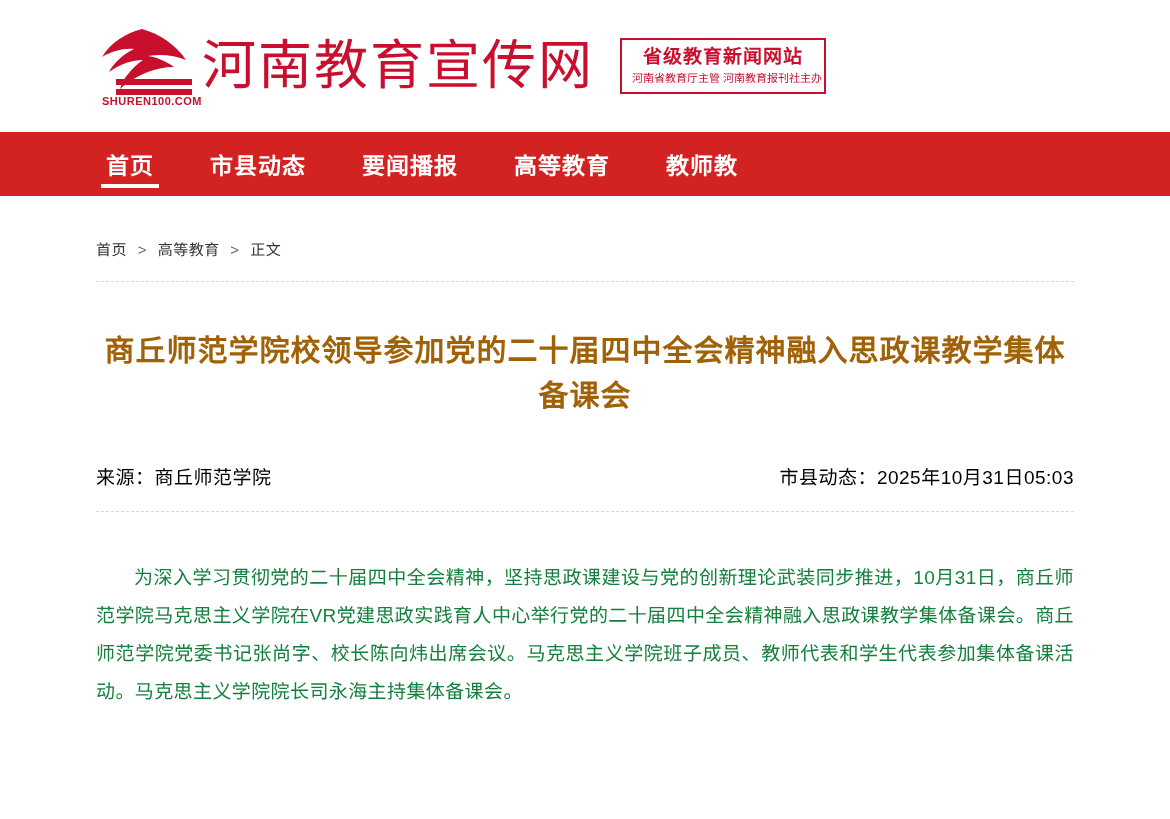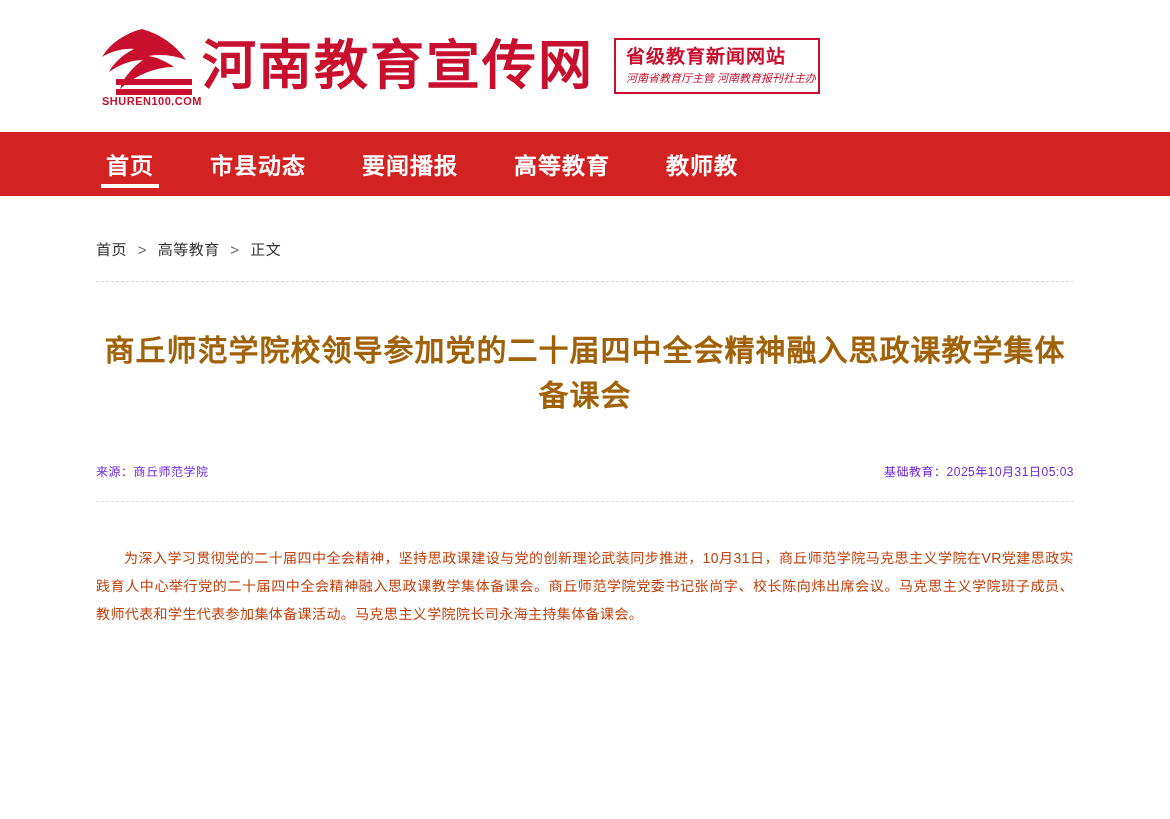--- a/index.html
+++ b/index.html
@@ -38,46 +38,46 @@
     left: 6px;
     bottom: -2px;
     font-size: 11px;
     letter-spacing: 0.5px;
     color: #c8102e;
     font-family: "Liberation Sans", sans-serif;
     font-weight: bold;
   }
   .logo-title {
     font-size: 54px;
-    font-weight: bold;
+    font-weight: normal;
     color: #c8102e;
     letter-spacing: 2px;
     line-height: 1;
     font-family: "DejaVu Sans", "Liberation Sans", sans-serif;
-    margin-right: 20px;
+    margin-right: 26px;
     white-space: nowrap;
   }
   .logo-badge {
     border: 2px solid #c8102e;
     padding: 5px 10px 6px 10px;
+    text-align: center;
     line-height: 1.25;
     color: #c8102e;
     width: 206px;
   }
   .logo-badge .badge-main {
     font-size: 19px;
     font-weight: bold;
     letter-spacing: 1px;
     white-space: nowrap;
   }
   .logo-badge .badge-sub {
     font-size: 11px;
     margin-top: 3px;
     white-space: nowrap;
-    font-style: italic;
   }
 
   
   .navbar {
     background: #d32222;
     height: 64px;
     display: flex;
     align-items: stretch;
     padding-left: 78px;
     overflow: hidden;
@@ -127,31 +127,31 @@
     text-align: center;
     line-height: 1.5;
     margin: 46px 0 0 0;
     letter-spacing: 1px;
   }
 
   .meta-row {
     display: flex;
     justify-content: space-between;
     align-items: center;
-    font-size: 12px;
-    color: #6d28d9;
+    font-size: 19px;
+    color: #000000;
     padding: 44px 0 22px 0;
     border-bottom: 1px dashed #d9d9d9;
   }
   .meta-source { letter-spacing: 0.5px; }
   .meta-time { letter-spacing: 0.5px; }
 
   .article-body {
-    font-size: 14px;
-    color: #c2410c;
+    font-size: 19px;
+    color: #15803d;
     line-height: 2.0;
     text-align: justify;
     padding-top: 28px;
     text-indent: 2em;
     letter-spacing: 0.4px;
   }
 </style>
 </head>
 <body>
 
@@ -195,19 +195,19 @@
     <span class="current">正文</span>
   </div>
 
   <h1 class="article-title">商丘师范学院校领导参加党的二十届四中全会精神融入思政课教学集体备课会</h1>
 
   <div class="meta-row">
     <div class="meta-source">
       <span>来源：</span><span>商丘师范学院</span>
     </div>
     <div class="meta-time">
-      <span>基础教育：</span><span>2025年10月31日05:03</span>
+      <span>市县动态：</span><span>2025年10月31日05:03</span>
     </div>
   </div>
 
   <p class="article-body">为深入学习贯彻党的二十届四中全会精神，坚持思政课建设与党的创新理论武装同步推进，10月31日，商丘师范学院马克思主义学院在VR党建思政实践育人中心举行党的二十届四中全会精神融入思政课教学集体备课会。商丘师范学院党委书记张尚字、校长陈向炜出席会议。马克思主义学院班子成员、教师代表和学生代表参加集体备课活动。马克思主义学院院长司永海主持集体备课会。</p>
 
 </div>
 
 </body></html>

